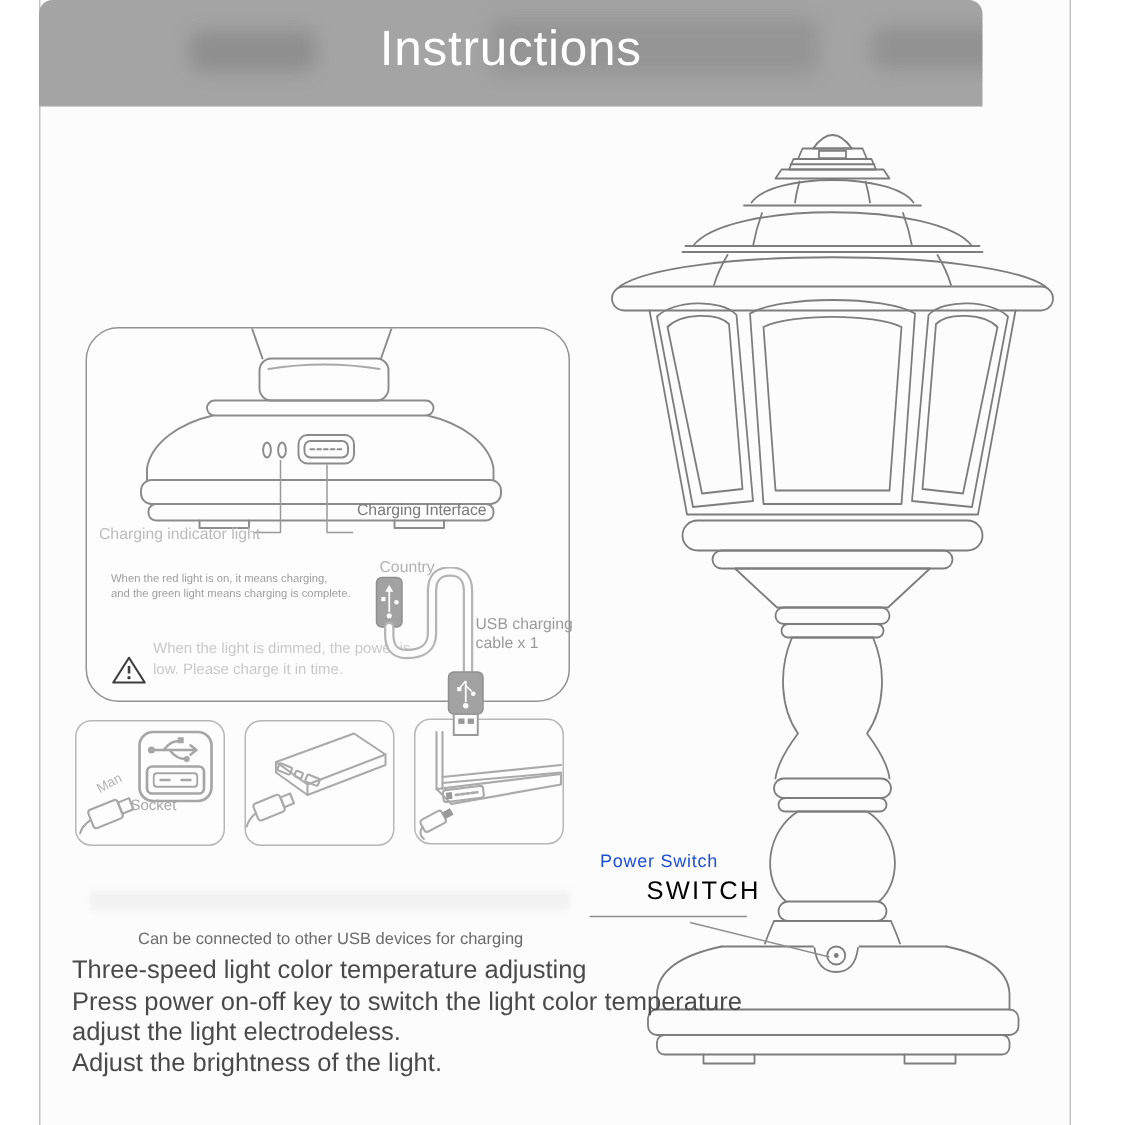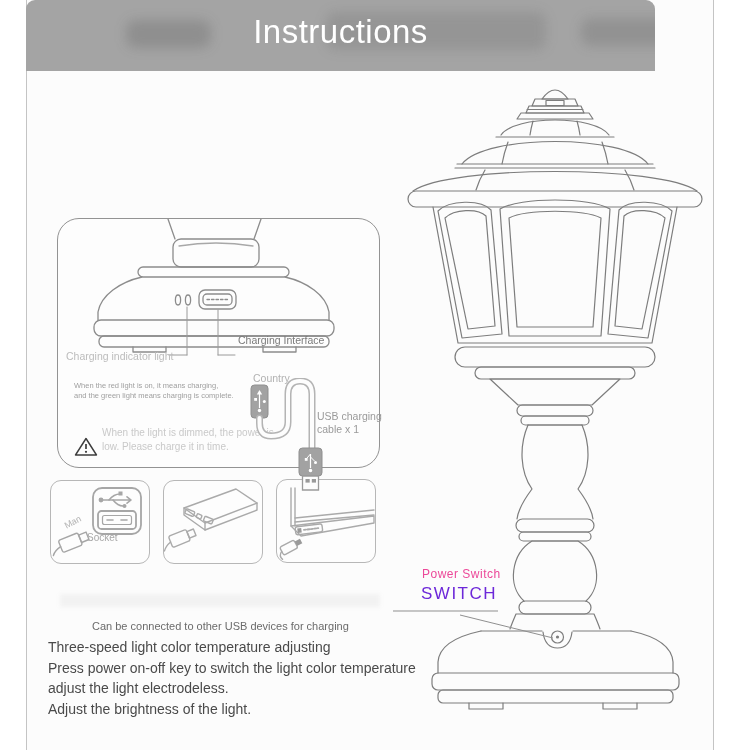--- a/index.html
+++ b/index.html
@@ -40,26 +40,26 @@
   .box3{left:276px;top:479px;}
   .dev-box svg{position:absolute;left:0;top:0;overflow:visible;}
   .lbl-man{position:absolute;left:64px;top:517px;font-size:9px;color:#b3b3b3;
            transform:rotate(-28deg);z-index:3;}
   .lbl-socket{position:absolute;left:87px;top:532px;width:34px;font-size:10px;line-height:11px;
               color:#a8a8a8;word-break:break-all;white-space:normal;z-index:3;}
   .caption{position:absolute;left:92px;top:572px;font-size:11px;color:#6b6b6b;z-index:2;margin-top:48px;}
 
   .lamp-svg{position:absolute;left:405px;top:80px;z-index:2;}
   .leader-svg{position:absolute;left:388px;top:604px;z-index:3;overflow:visible;}
-  .lbl-powerswitch{position:absolute;left:422px;top:567px;font-size:12px;color:#ec4899;
+  .lbl-powerswitch{position:absolute;left:400px;top:567px;font-size:12px;color:#1d4ed8;
                    letter-spacing:.5px;z-index:3;}
-  .lbl-switch{position:absolute;left:421px;top:584px;font-size:17px;color:#6d28d9;
+  .lbl-switch{position:absolute;left:431px;top:584px;font-size:17px;color:#000000;
               letter-spacing:1.5px;z-index:3;}
 
-  .instructions{position:absolute;left:46px;top:637px;font-size:14px;line-height:20.5px;
+  .instructions{position:absolute;left:46px;top:637px;font-size:17px;line-height:20.5px;
                 color:#4a4a4a;z-index:2;}
   .instructions div{padding-left:2px;}
   svg *{vector-effect:non-scaling-stroke;}
 </style>
 </head>
 <body>
 
 <div class="stage">
   <div class="card"></div>
 

